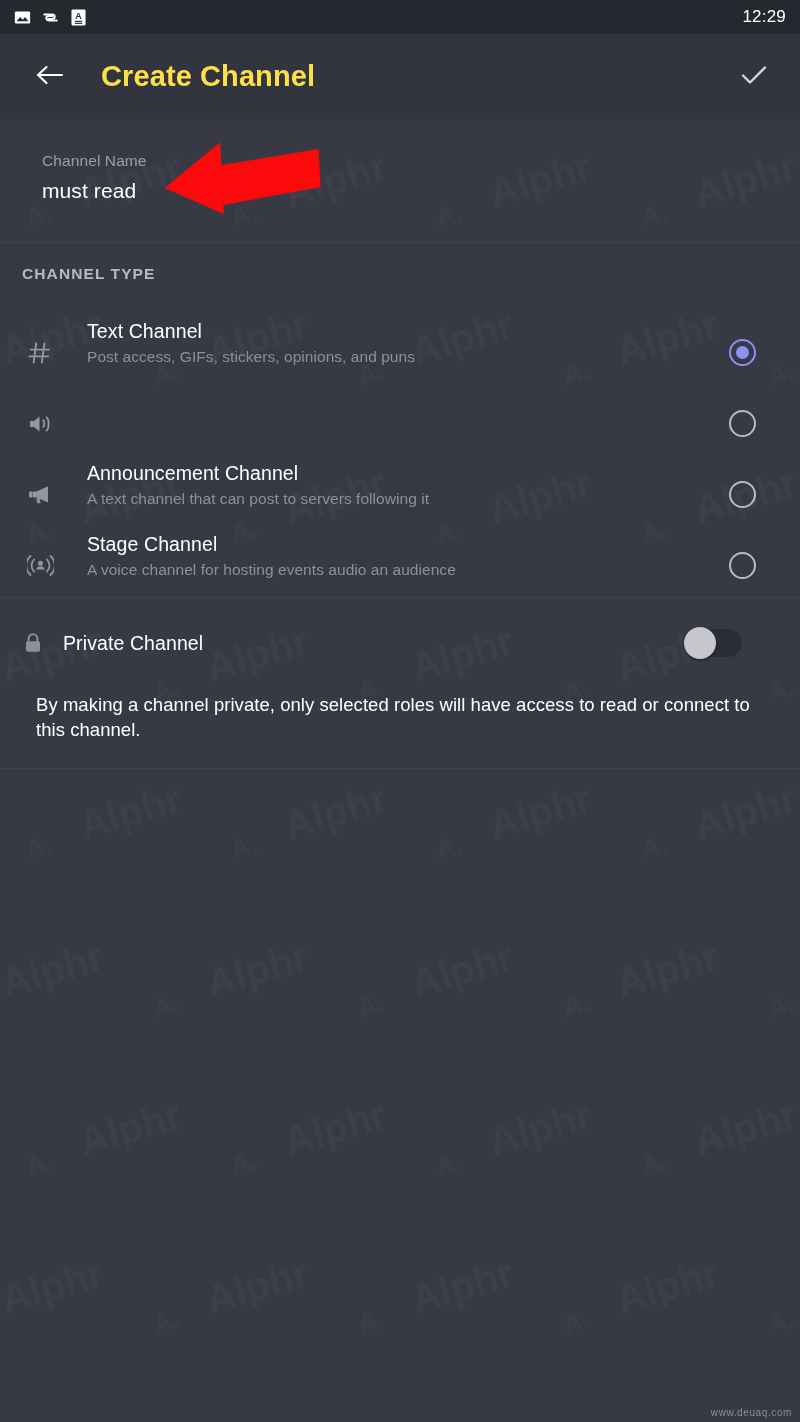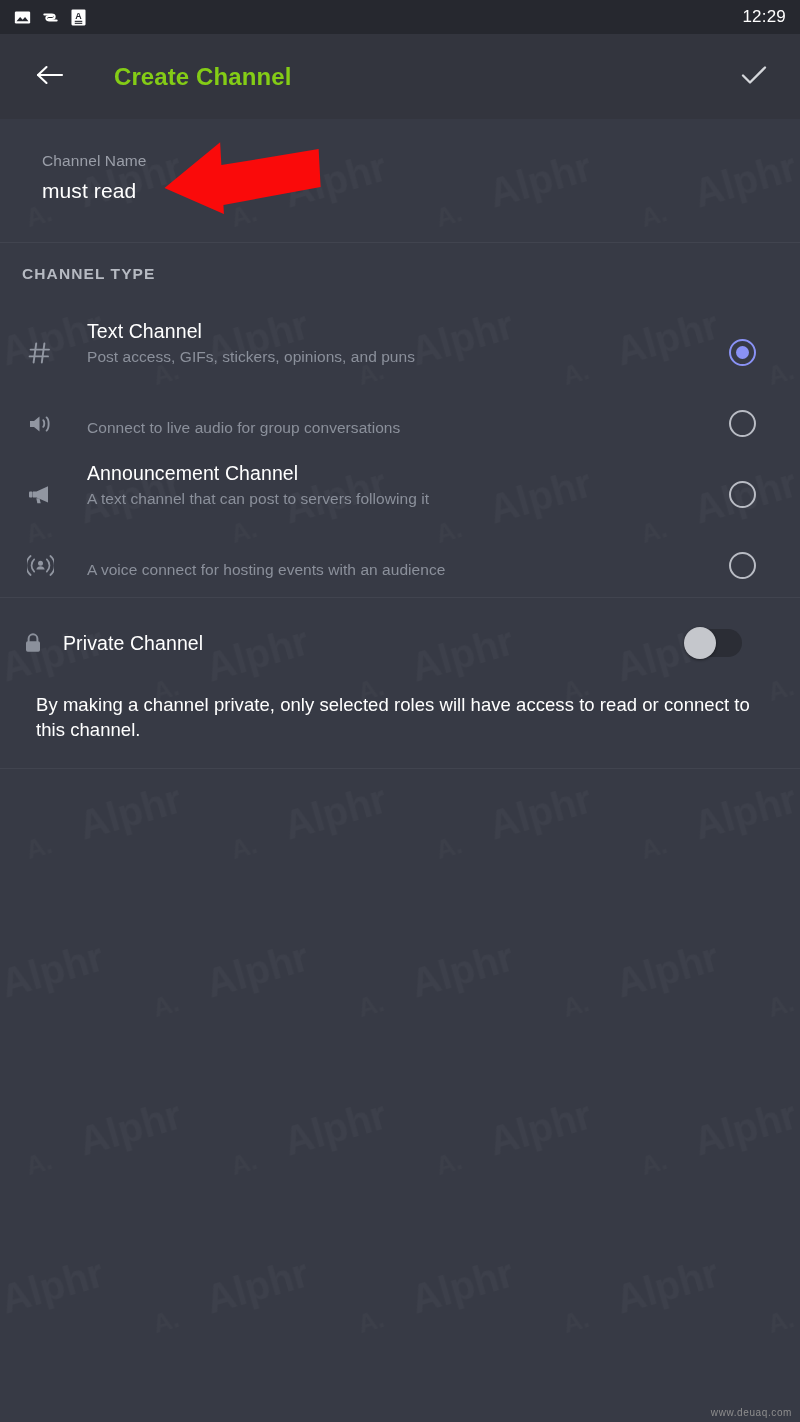--- a/index.html
+++ b/index.html
@@ -86,24 +86,24 @@
   }
   .back-btn {
     width: 40px;
     height: 40px;
     display: flex;
     align-items: center;
     justify-content: center;
     cursor: pointer;
   }
   .header-title {
-    color: #84cc16;
-    font-size: 24px;
+    color: #fde047;
+    font-size: 29px;
     font-weight: 700;
-    margin-left: 44px;
+    margin-left: 31px;
     letter-spacing: 0.1px;
   }
   .header-spacer { flex: 1; }
   .confirm-btn {
     width: 40px;
     height: 40px;
     display: flex;
     align-items: center;
     justify-content: center;
     cursor: pointer;
@@ -449,21 +449,20 @@
 
       <div class="type-row">
         <div class="type-icon">
           <svg width="26" height="26" viewBox="0 0 26 26">
             <path d="M3 10h4l5.5-4.6v15.2L7 16H3z" fill="#9196a1"></path>
             <path d="M16.3 9.2c1.3 1.1 1.3 5.5 0 6.6" stroke="#9196a1" stroke-width="1.9" fill="none" stroke-linecap="round"></path>
             <path d="M19.6 6.4c2.7 2.3 2.7 10.9 0 13.2" stroke="#9196a1" stroke-width="1.9" fill="none" stroke-linecap="round"></path>
           </svg>
         </div>
         <div class="type-text">
-          <div class="type-desc">Connect to live audio for group conversations</div>
         </div>
         <div class="radio"></div>
       </div>
 
       <div class="type-row">
         <div class="type-icon">
           <svg width="27" height="26" viewBox="0 0 27 26">
             <path d="M6 9.5h3.5L21 4.2v16.2L9.5 15.6H6z" fill="#9196a1"></path>
             <rect x="2" y="9.5" width="3.6" height="6.1" rx="1" fill="#9196a1"></rect>
             <path d="M9.3 16.2l1 5.1h3.4l-1.2-5.1z" fill="#9196a1"></path>
@@ -481,21 +480,22 @@
           <svg width="27" height="27" viewBox="0 0 27 27">
             <circle cx="13.5" cy="11.3" r="2.5" fill="#9196a1"></circle>
             <path d="M9.3 17.4c.6-2 2.2-3.1 4.2-3.1s3.6 1.1 4.2 3.1z" fill="#9196a1"></path>
             <path d="M7.2 19.6a8.3 8.3 0 0 1 0-12.2" stroke="#9196a1" stroke-width="1.7" fill="none" stroke-linecap="round"></path>
             <path d="M19.8 7.4a8.3 8.3 0 0 1 0 12.2" stroke="#9196a1" stroke-width="1.7" fill="none" stroke-linecap="round"></path>
             <path d="M3.6 23a12.6 12.6 0 0 1 0-19" stroke="#9196a1" stroke-width="1.7" fill="none" stroke-linecap="round"></path>
             <path d="M23.4 4a12.6 12.6 0 0 1 0 19" stroke="#9196a1" stroke-width="1.7" fill="none" stroke-linecap="round"></path>
           </svg>
         </div>
         <div class="type-text">
-          <div class="type-desc">A voice connect for hosting events with an audience</div>
+          <div class="type-title">Stage Channel</div>
+          <div class="type-desc">A voice channel for hosting events audio an audience</div>
         </div>
         <div class="radio"></div>
       </div>
     </div>
 
     <div class="section-divider"></div>
 
     <div class="private-section">
       <div class="private-row">
         <div class="lock-icon">

